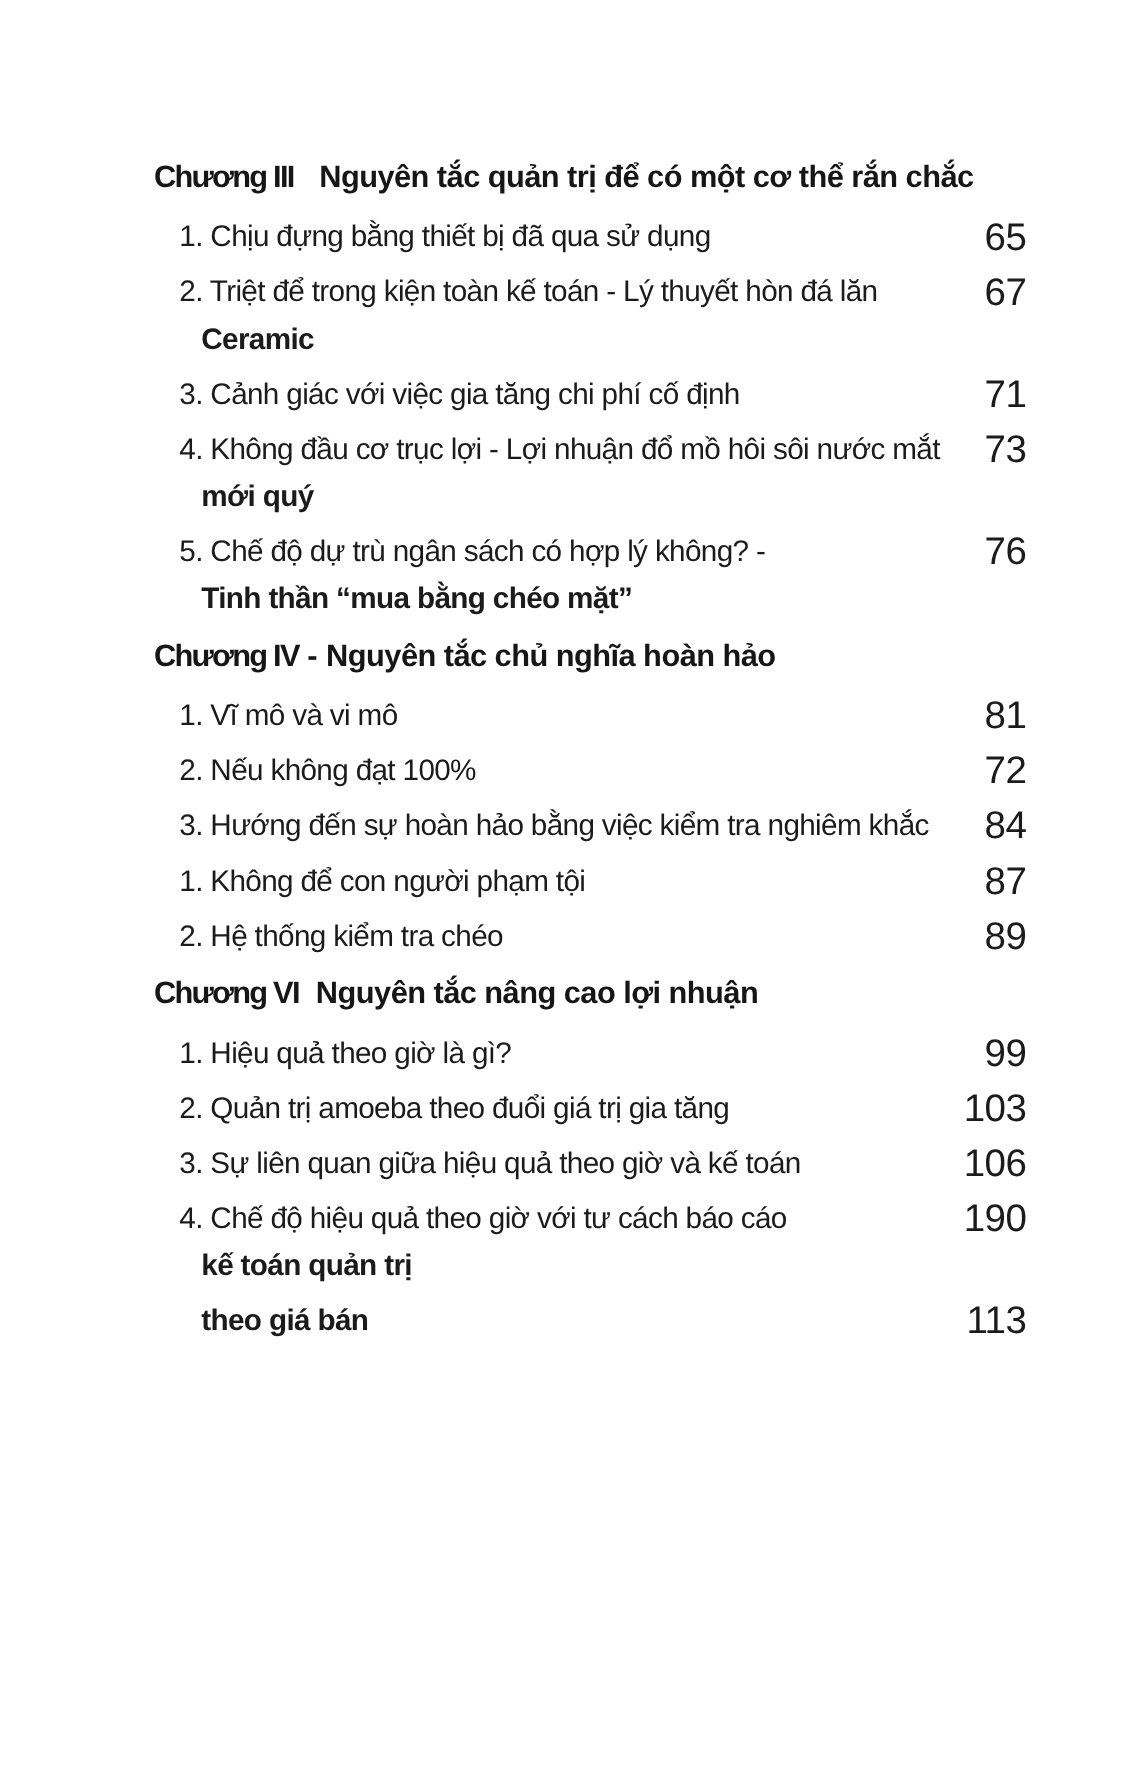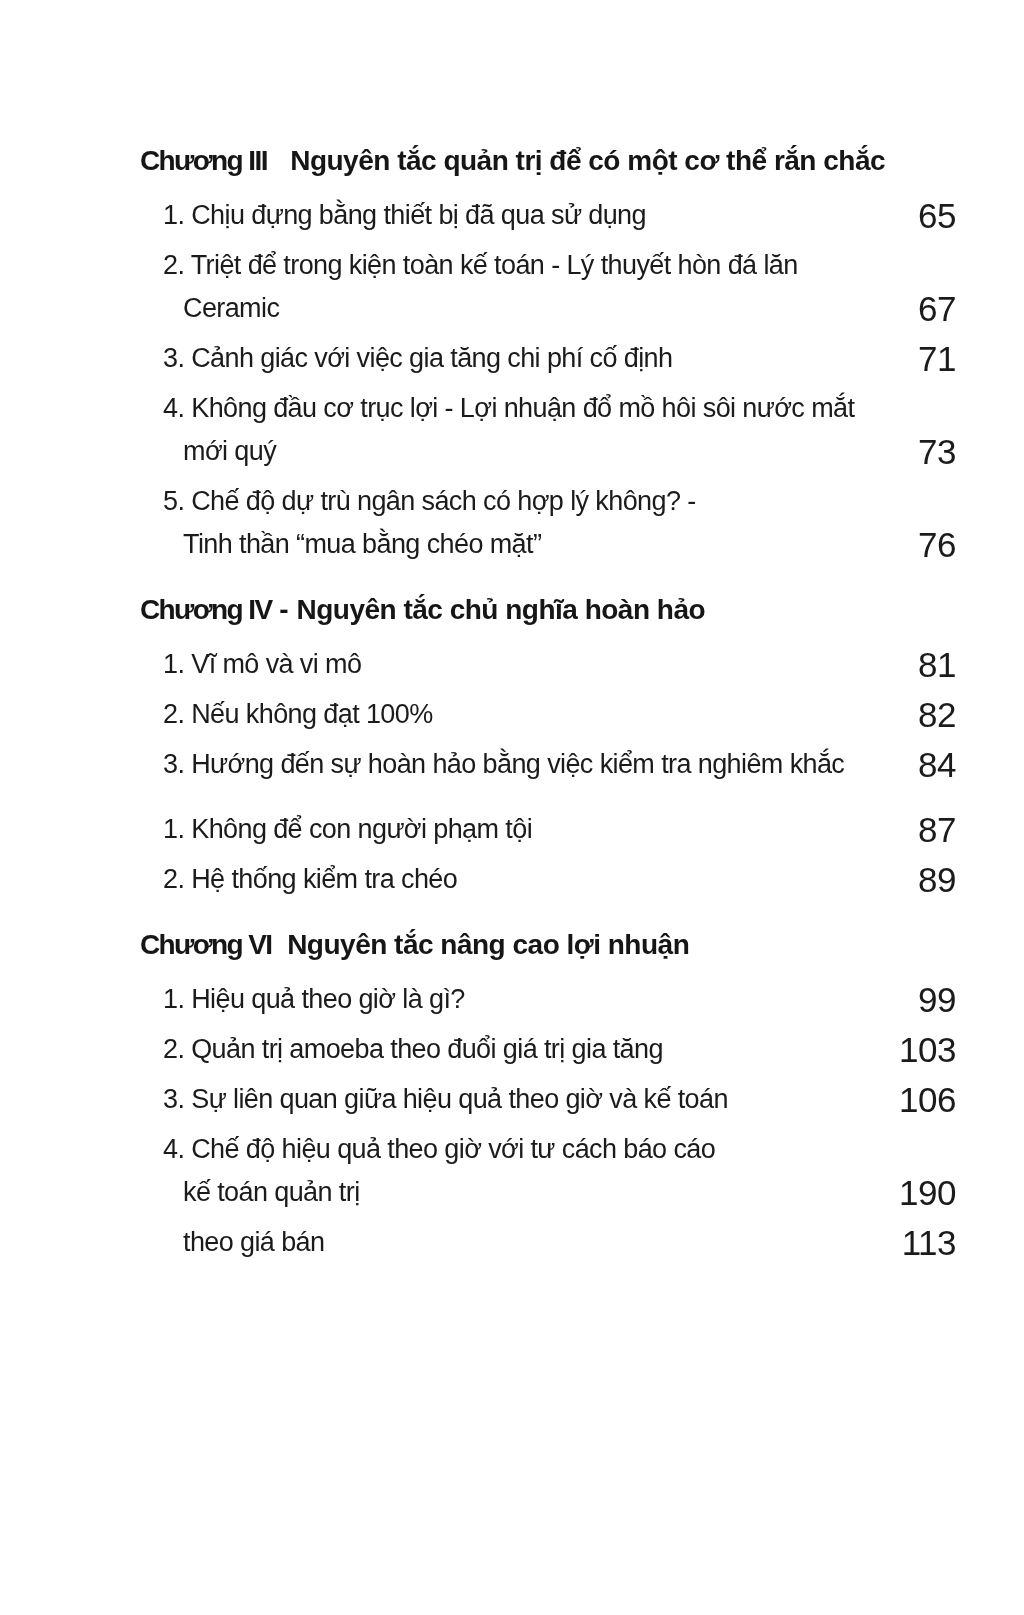--- a/index.html
+++ b/index.html
@@ -8,59 +8,60 @@
     background: #ffffff;
   }
   body {
     width: 1024px;
     height: 1615px;
     font-family: "Liberation Sans", "DejaVu Sans", sans-serif;
     color: #1b1b1b;
     overflow: hidden;
   }
   .toc {
-    padding: 139px 68px 0 140px; 
+    padding: 139px 91px 0 140px; 
   }
   .chapter + .chapter {
-    margin-top: 22px;
+    margin-top: 8px;
   }
   .chapter-header {
     margin: 0 0 12px 0;
     font-size: 28px;
     font-weight: 700;
     line-height: 43px;
     white-space: pre;
     color: #161616;
   }
   .ch-label {
     letter-spacing: -1.6px;
   }
   .ch-title {
     letter-spacing: -0.5px;
   }
   .toc-item {
     display: flex;
-    align-items: flex-end;
+    align-items: flex-start;
     padding-left: 23px;
     margin-bottom: 7px;
   }
   .entry-lines {
     flex: 1 1 auto;
     min-width: 0;
   }
   .entry-line {
     font-size: 27px;
     font-weight: 400;
     line-height: 43px;
     letter-spacing: -0.6px;
     white-space: nowrap;
     color: #1b1b1b;
   }
   .entry-line.cont {
     padding-left: 20px;
+    font-weight: bold;
   }
   .page-num {
     flex: 0 0 auto;
     font-size: 35px;
     line-height: 43px;
     letter-spacing: -0.5px;
     margin-left: 12px;
     text-align: right;
     color: #1b1b1b;
   }
@@ -110,21 +111,21 @@
       <div class="toc-item">
         <div class="entry-lines">
           <div class="entry-line">1. Vĩ mô và vi mô</div>
         </div>
         <div class="page-num">81</div>
       </div>
       <div class="toc-item">
         <div class="entry-lines">
           <div class="entry-line">2. Nếu không đạt 100%</div>
         </div>
-        <div class="page-num">82</div>
+        <div class="page-num">72</div>
       </div>
       <div class="toc-item">
         <div class="entry-lines">
           <div class="entry-line">3. Hướng đến sự hoàn hảo bằng việc kiểm tra nghiêm khắc</div>
         </div>
         <div class="page-num">84</div>
       </div>
     </section>
     <section class="chapter">
       <div class="toc-item">

